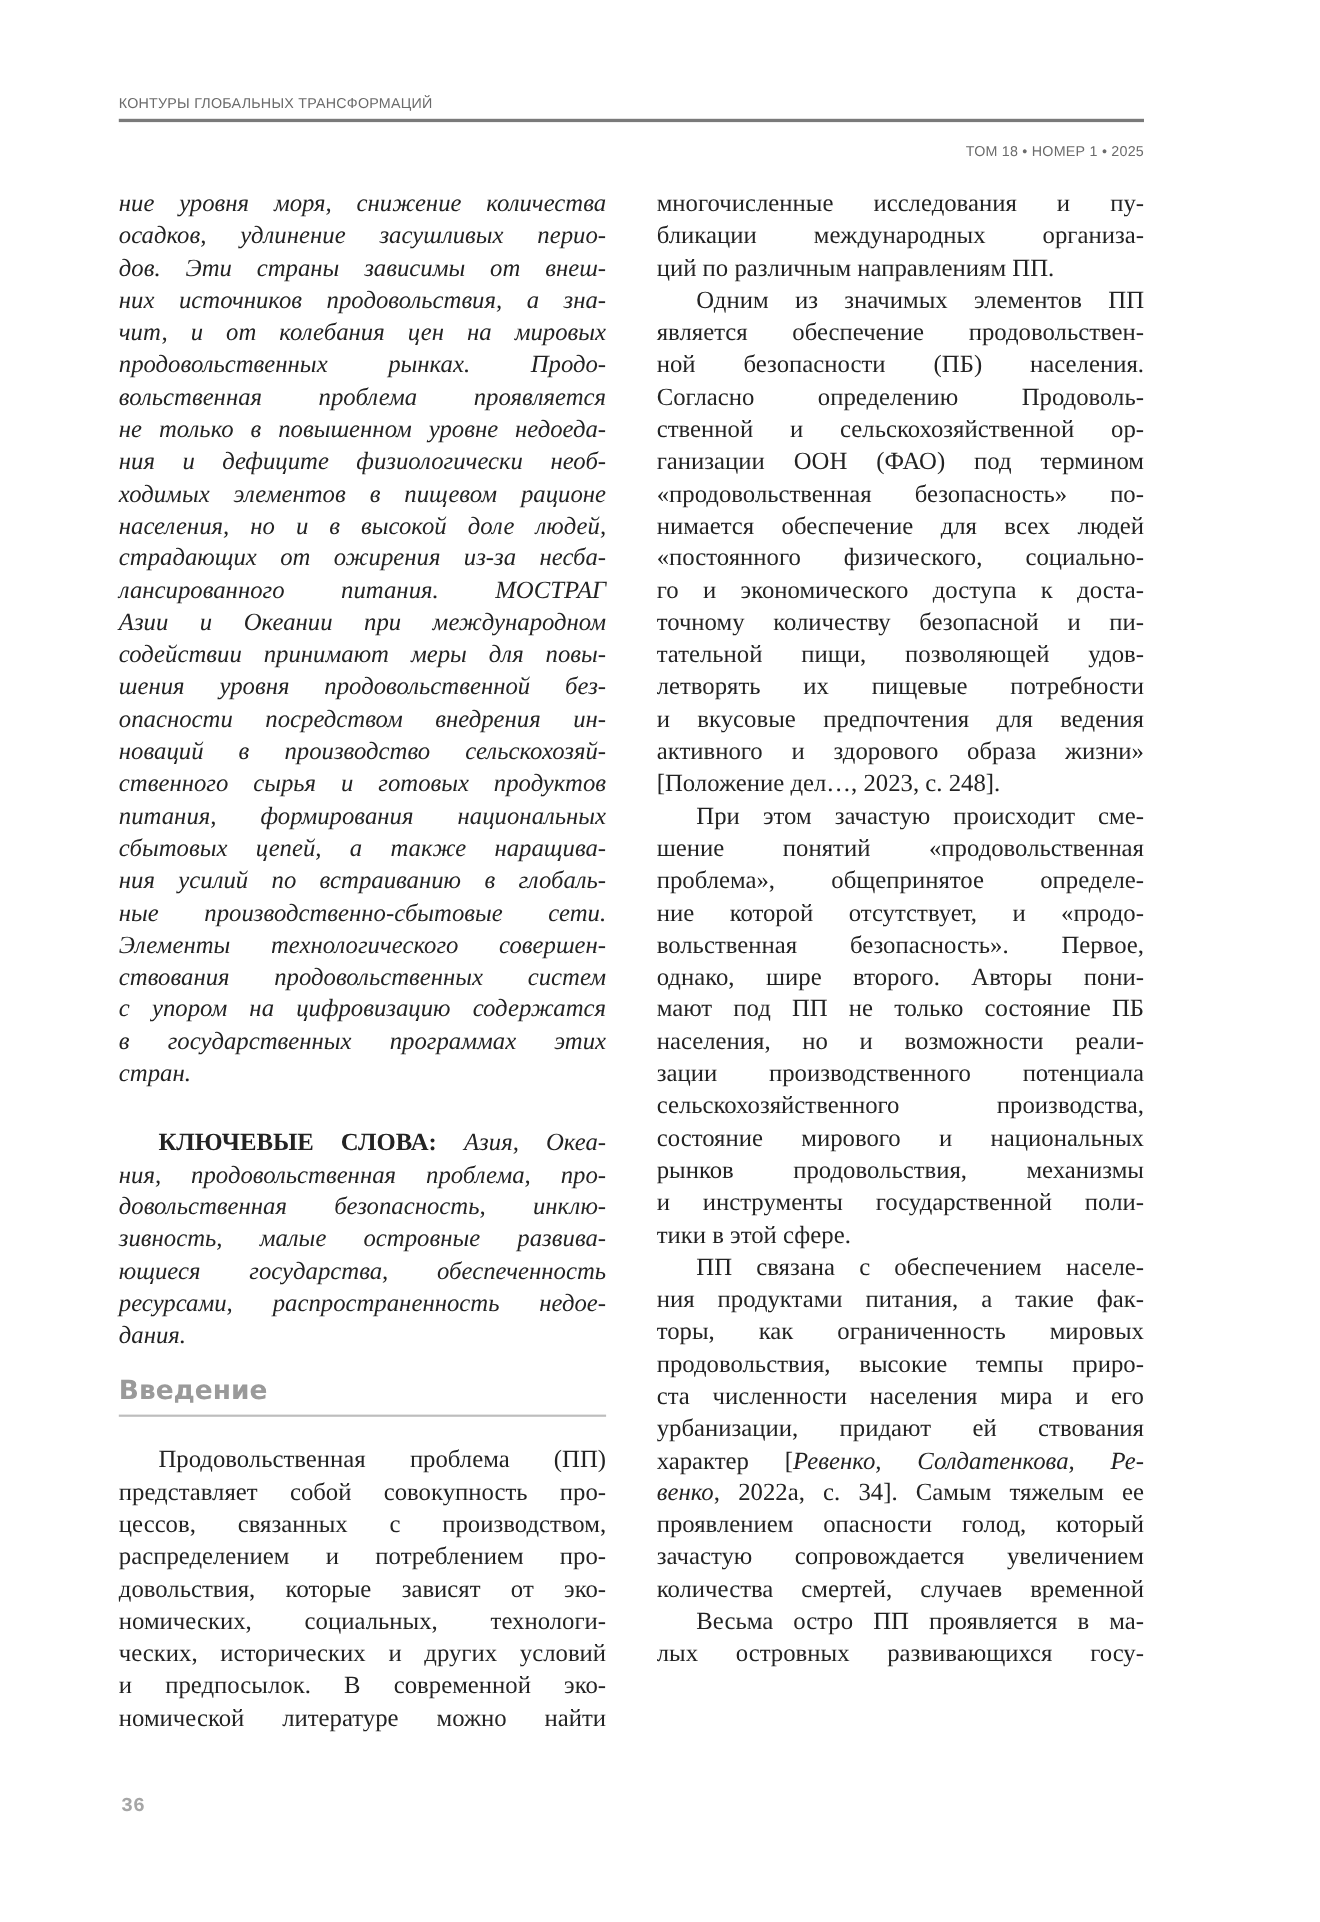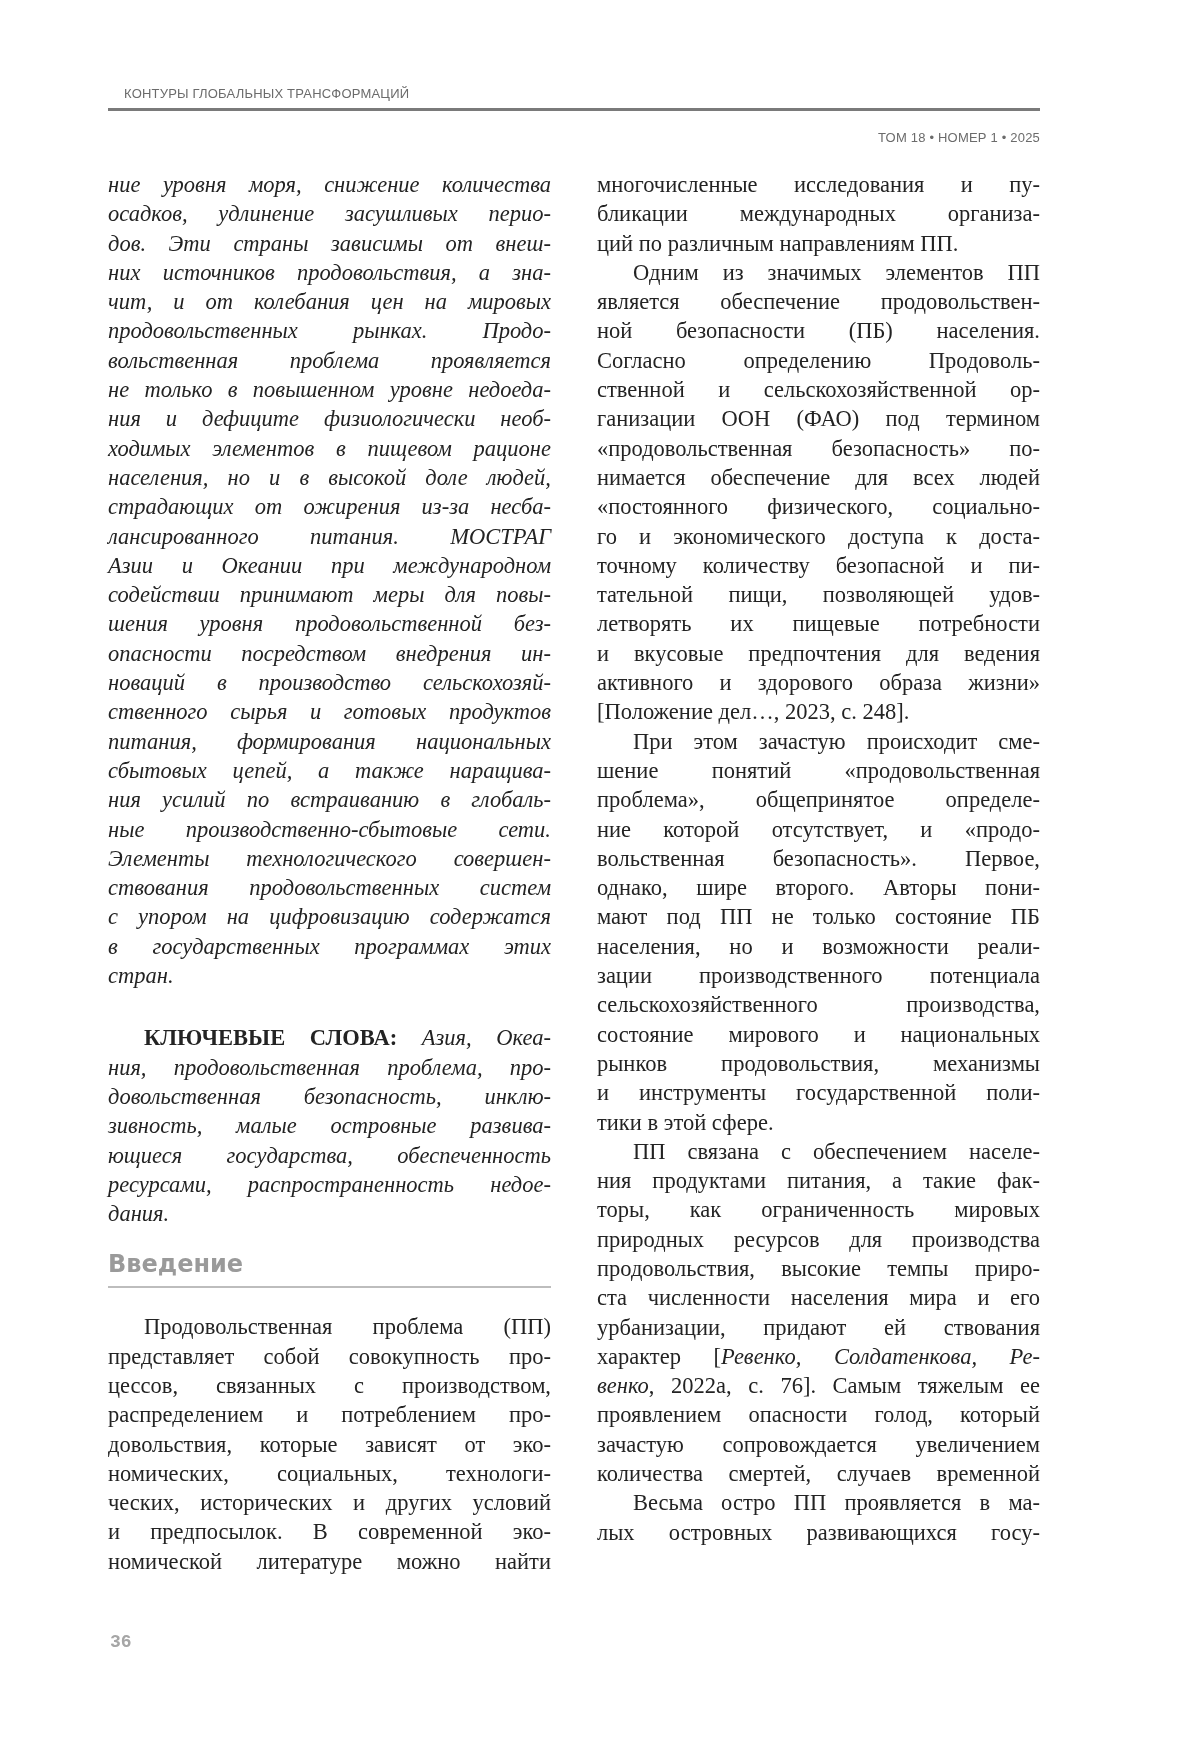--- a/index.html
+++ b/index.html
@@ -1,18 +1,18 @@
 <!DOCTYPE html>
 <html><head>
 <meta charset="utf-8">
 <style>
   html, body { margin: 0; padding: 0; background: #ffffff; }
   body { width: 1200px; height: 1747px; position: relative; overflow: hidden; }
   .header { position: absolute; left: 108px; top: 84px; width: 932px; height: 20px; font-family: "Liberation Sans", sans-serif; font-size: 13px; color: #6b6b6b; letter-spacing: 0.2px; }
-  .header .left { position: absolute; left: 16px; top: 2px; }
+  .header .left { position: absolute; left: 0; top: 2px; }
   .header .right { position: absolute; right: 0; top: 2px; margin-top: 44px; }
   .header-rule { position: absolute; left: 108px; top: 108px; width: 932px; height: 3px; background: #7a7a7a; }
   .col { position: absolute; top: 170px; width: 443px; font-family: "Liberation Serif", serif; font-size: 22.5px; line-height: 29.3px; color: #232323; }
   .col-left { left: 108px; }
   .col-right { left: 597px; }
   .line { display: block; text-align: justify; text-align-last: justify; white-space: nowrap; height: 29.3px; overflow: visible; }
   .line.last { text-align-last: left; }
   .it { font-style: italic; }
   .indent { padding-left: 36px; }
   .kw-label { font-weight: bold; font-style: normal; }
@@ -125,26 +125,25 @@
       <span class="line">сельскохозяйственного производства,</span>
       <span class="line">состояние мирового и национальных</span>
       <span class="line">рынков продовольствия, механизмы</span>
       <span class="line">и инструменты государственной поли-</span>
       <span class="line last">тики в этой сфере.</span>
     </div>
     <div>
       <span class="line indent">ПП связана с обеспечением населе-</span>
       <span class="line">ния продуктами питания, а такие фак-</span>
       <span class="line">торы, как ограниченность мировых</span>
-      <span class="line">природных ресурсов для производства</span>
       <span class="line">продовольствия, высокие темпы приро-</span>
       <span class="line">ста численности населения мира и его</span>
       <span class="line">урбанизации, придают ей ствования</span>
       <span class="line"><span>характер [</span><span class="it">Ревенко, Солдатенкова, Ре-</span></span>
-      <span class="line"><span class="it">венко</span><span>, 2022а, с. 76]. Самым тяжелым ее</span></span>
+      <span class="line"><span class="it">венко</span><span>, 2022а, с. 34]. Самым тяжелым ее</span></span>
       <span class="line">проявлением опасности голод, который</span>
       <span class="line">зачастую сопровождается увеличением</span>
       <span class="line">количества смертей, случаев временной</span>
     </div>
     <div>
       <span class="line indent">Весьма остро ПП проявляется в ма-</span>
       <span class="line">лых островных развивающихся госу-</span>
     </div>
   </div>
 

